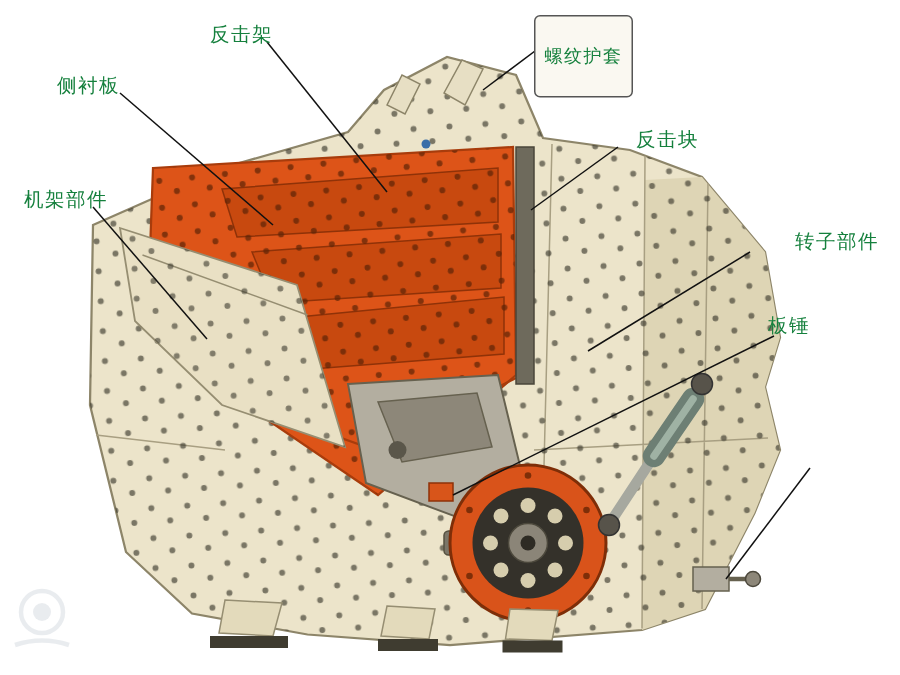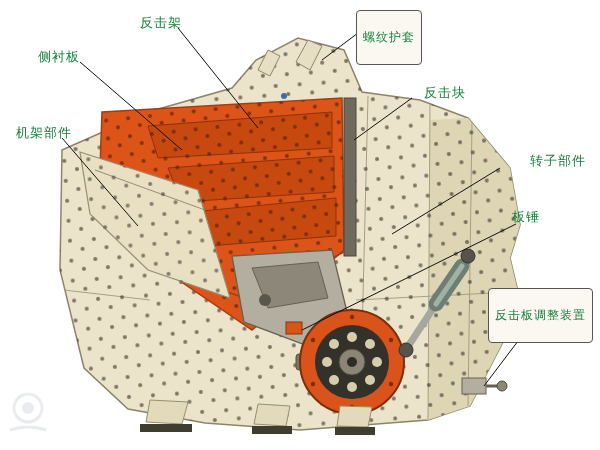--- a/index.html
+++ b/index.html
@@ -140,15 +140,14 @@
     </g>
   </svg>
 
   <div class="label" style="left:140px;top:14px;">反击架</div>
   <div class="label boxed" style="left:356px;top:10px;">螺纹护套</div>
   <div class="label" style="left:38px;top:48px;">侧衬板</div>
   <div class="label" style="left:424px;top:84px;">反击块</div>
   <div class="label" style="left:16px;top:124px;text-align:right;">机架部件</div>
   <div class="label" style="left:496px;top:152px;margin-left:34px;">转子部件</div>
   <div class="label" style="left:512px;top:208px;">板锤</div>
-  <div class="label boxed" style="left:488px;top:288px;">反击板调整装置</div>
 
 </div>
 
 </body></html>

